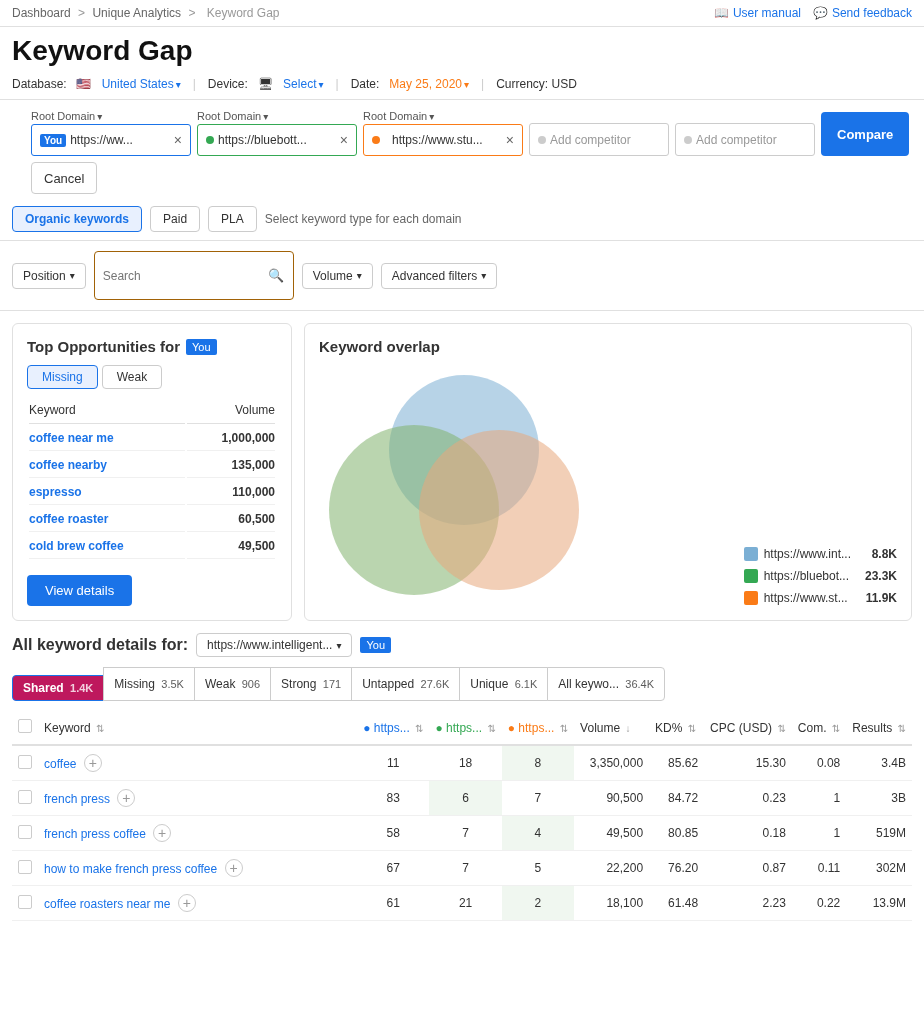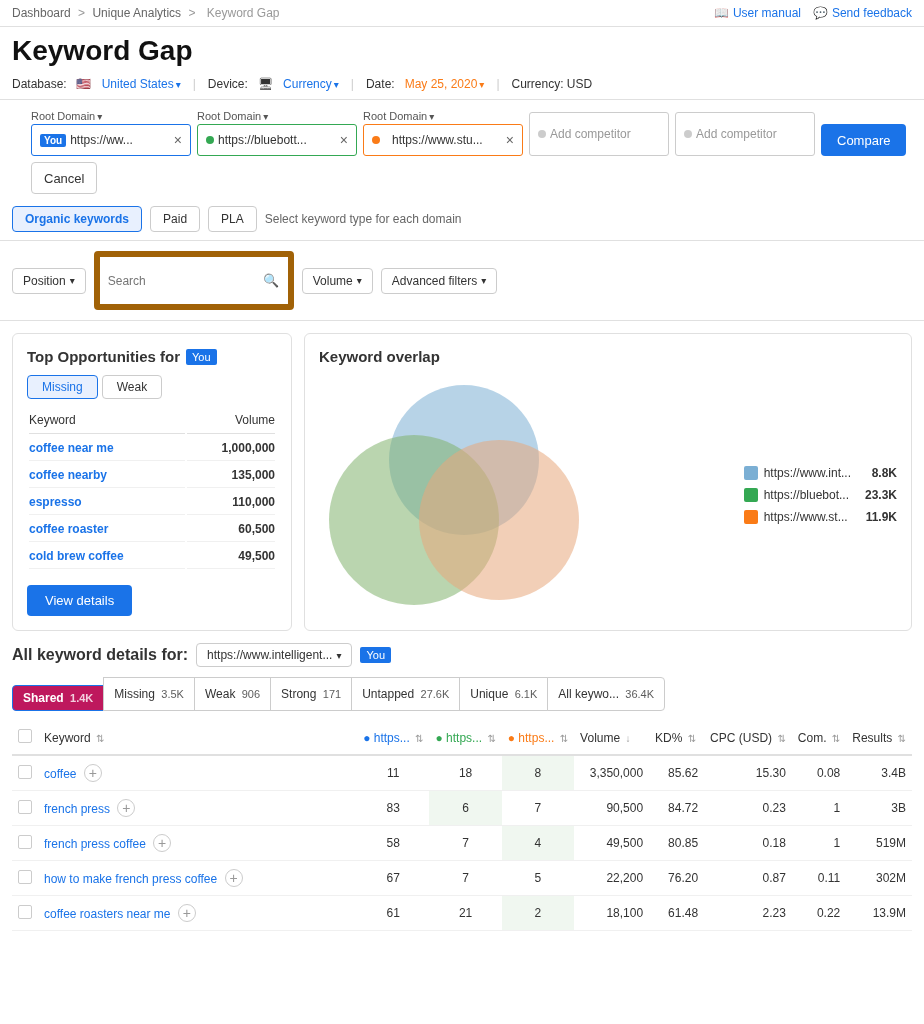--- a/index.html
+++ b/index.html
@@ -29,34 +29,34 @@
     .root-domain-label { font-size: 11px; color: #555; display: flex; align-items: center; gap: 2px; cursor: pointer; }
     .domain-tag { display: flex; align-items: center; gap: 4px; border: 1px solid #ccc; border-radius: 3px; padding: 4px 8px; font-size: 12px; height: 32px; min-width: 160px; background: #fff; }
     .domain-tag.you-tag { border-color: #1a73e8; }
     .domain-tag.blue-tag { border-color: #34a853; }
     .domain-tag.orange-tag { border-color: #fa7b17; gap: 12px; }
     .you-badge { background: #1a73e8; color: #fff; font-size: 10px; padding: 1px 4px; border-radius: 2px; font-weight: bold; }
     .dot-green { width: 8px; height: 8px; background: #34a853; border-radius: 50%; display: inline-block; }
     .dot-orange { width: 8px; height: 8px; background: #fa7b17; border-radius: 50%; display: inline-block; }
     .dot-gray { width: 8px; height: 8px; background: #ccc; border-radius: 50%; display: inline-block; }
     .close-x { cursor: pointer; color: #666; font-size: 14px; margin-left: auto; }
-    .add-competitor { display: flex; align-items: center; gap: 4px; border: 1px solid #ccc; border-radius: 3px; padding: 4px 8px; font-size: 12px; height: 44px; min-width: 140px; color: #999; background: #fff; cursor: text; }
-    .compare-btn { background: #1a73e8; color: #fff; border: none; border-radius: 4px; padding: 6px 16px; font-size: 13px; cursor: pointer; height: 32px; }
+    .add-competitor { display: flex; align-items: center; gap: 4px; border: 1px solid #ccc; border-radius: 3px; padding: 4px 8px; font-size: 12px; height: 33px; min-width: 140px; color: #999; background: #fff; cursor: text; }
+    .compare-btn { background: #1a73e8; color: #fff; border: none; border-radius: 4px; padding: 6px 16px; font-size: 13px; cursor: pointer; height: 44px; font-weight: bold; }
     .cancel-btn { background: #fff; color: #333; border: 1px solid #ccc; border-radius: 4px; padding: 6px 12px; font-size: 13px; cursor: pointer; height: 32px; }
 
     
     .kw-type-row { padding: 6px 12px 8px; display: flex; align-items: center; gap: 8px; border-bottom: 1px solid #e0e0e0; }
     .kw-type-btn { padding: 5px 12px; border-radius: 4px; font-size: 12px; cursor: pointer; border: 1px solid #ccc; background: #fff; color: #333; }
     .kw-type-btn.active { background: #e8f0fe; color: #1a73e8; border-color: #1a73e8; font-weight: bold; }
     .kw-type-hint { font-size: 12px; color: #666; }
 
     
     .search-row { display: flex; align-items: center; gap: 8px; padding: 10px 12px; border-bottom: 1px solid #e0e0e0; }
     .position-dropdown { display: flex; align-items: center; gap: 4px; border: 1px solid #ccc; border-radius: 4px; padding: 5px 10px; cursor: pointer; font-size: 12px; background: #fff; }
-    .search-box { display: flex; align-items: flex-end; border: 6px solid #a16207; border-radius: 4px; padding: 16px 8px; flex: 1; max-width: 200px; background: #fff; }
+    .search-box { display: flex; align-items: flex-end; border: 1px solid #a16207; border-radius: 4px; padding: 16px 8px; flex: 1; max-width: 200px; background: #fff; }
     .search-box input { border: none; outline: none; font-size: 12px; width: 100%; }
     .volume-dropdown { display: flex; align-items: center; gap: 4px; border: 1px solid #ccc; border-radius: 4px; padding: 5px 10px; cursor: pointer; font-size: 12px; background: #fff; }
     .advanced-filters { display: flex; align-items: center; gap: 4px; border: 1px solid #ccc; border-radius: 4px; padding: 5px 10px; cursor: pointer; font-size: 12px; background: #fff; }
 
     
     .main-panels { display: flex; gap: 12px; padding: 12px; }
 
     
     .opportunities-panel { width: 280px; border: 1px solid #e0e0e0; border-radius: 6px; padding: 14px; flex-shrink: 0; }
     .opp-title { font-size: 15px; font-weight: bold; margin-bottom: 10px; display: flex; align-items: center; gap: 6px; flex-wrap: wrap; }
@@ -68,21 +68,21 @@
     .opp-table thead tr th { color: #333; font-weight: normal; padding-bottom: 6px; text-align: left; border-bottom: 1px solid #e0e0e0; }
     .opp-table thead tr th:last-child { text-align: right; }
     .opp-table tbody tr td { padding: 5px 0; border-bottom: 1px solid #f0f0f0; font-weight: bold; }
     .opp-table tbody tr td:last-child { text-align: right; }
     .kw-link { color: #1a73e8; text-decoration: none; cursor: pointer; }
     .view-details-btn { margin-top: 14px; background: #1a73e8; color: #fff; border: none; border-radius: 4px; padding: 8px 18px; font-size: 13px; cursor: pointer; }
 
     
     .overlap-panel { flex: 1; border: 1px solid #e0e0e0; border-radius: 6px; padding: 14px; }
     .overlap-title { font-size: 15px; font-weight: bold; margin-bottom: 10px; }
-    .overlap-content { display: flex; align-items: center; justify-content: space-between; }
+    .overlap-content { display: flex; align-items: flex-end; justify-content: space-between; }
     .venn-container { position: relative; width: 280px; height: 240px; }
 
     
     .venn-circle { position: absolute; border-radius: 50%; opacity: 0.55; }
     .venn-blue { width: 150px; height: 150px; background: #7bafd4; top: 10px; left: 70px; }
     .venn-green { width: 170px; height: 170px; background: #82b36e; top: 60px; left: 10px; }
     .venn-orange { width: 160px; height: 160px; background: #e8a87c; top: 65px; left: 100px; }
 
     
     .overlap-legend { display: flex; flex-direction: column; gap: 8px; font-size: 12px; }
@@ -163,21 +163,21 @@
   <span>Database:</span>
   <span>🇺🇸</span>
   <span class="filter-link filter-dropdown">
     <span>United States</span>
     <span class="chevron">▾</span>
   </span>
   <span class="filter-sep">|</span>
   <span>Device:</span>
   <span>🖥</span>
   <span class="filter-link filter-dropdown">
-    <span>Currency</span>
+    <span>Select</span>
     <span class="chevron">▾</span>
   </span>
   <span class="filter-sep">|</span>
   <span>Date:</span>
   <span class="filter-link filter-dropdown" style="color:#fa7b17;">
     <span>May 25, 2020</span>
     <span class="chevron">▾</span>
   </span>
   <span class="filter-sep">|</span>
   <span>Currency: USD</span>

